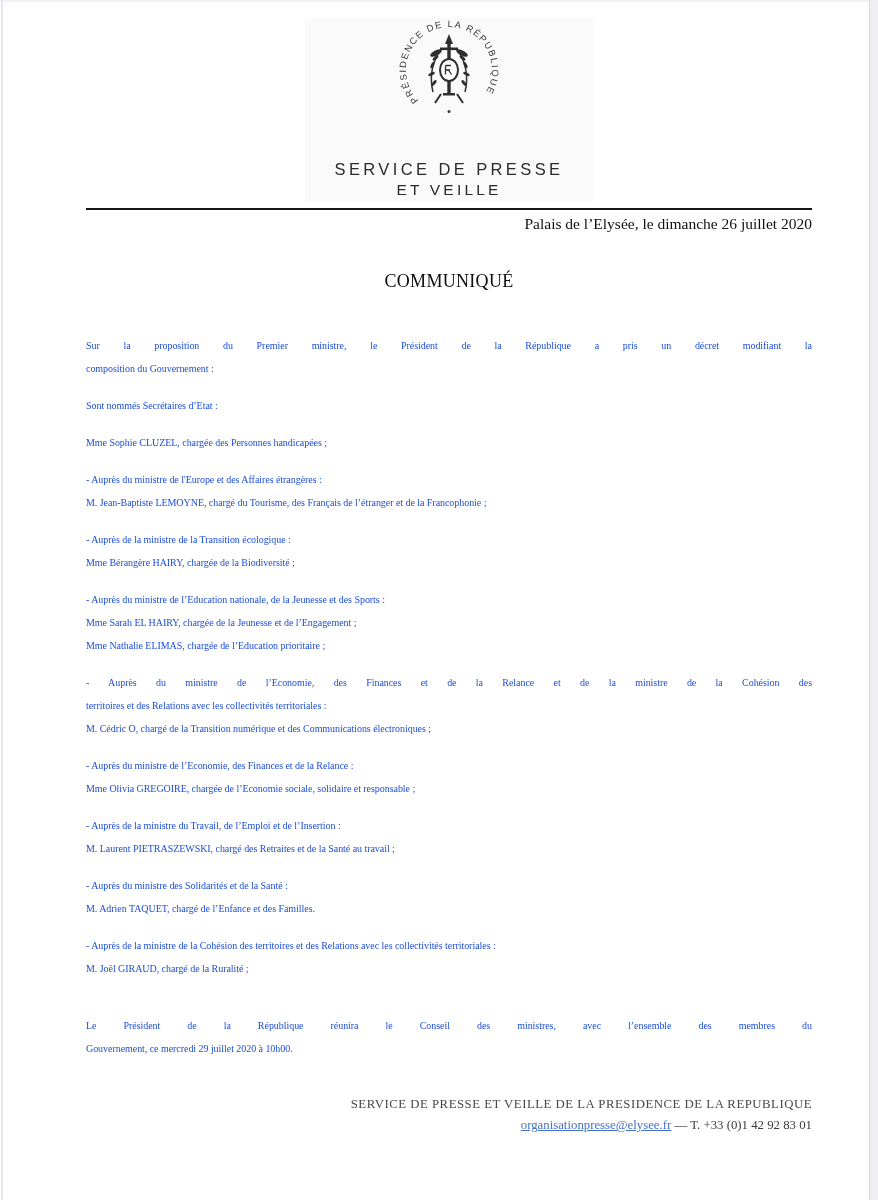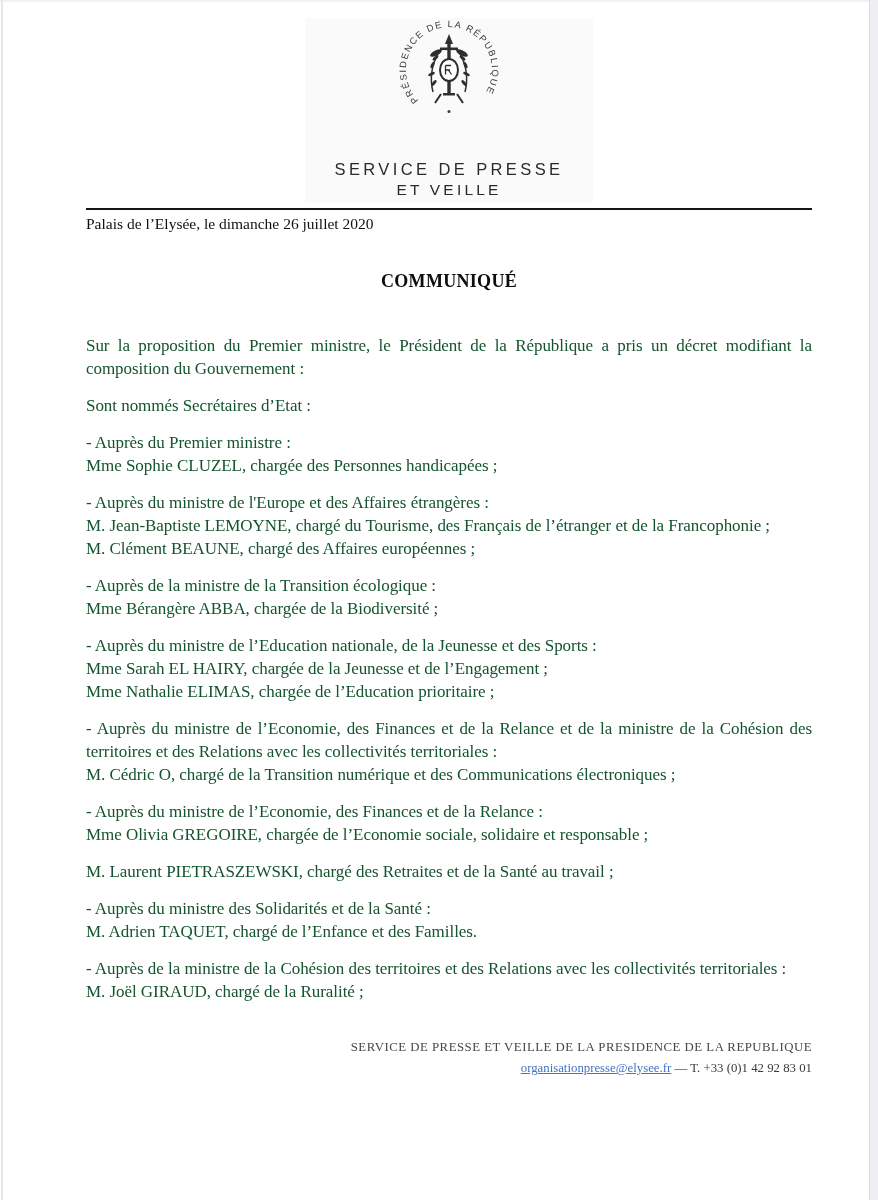--- a/index.html
+++ b/index.html
@@ -16,26 +16,26 @@
 
   .logo-wrap { padding-top:18px; text-align:center; }
   .logo-halo { display:inline-block; background:#fafafa; padding:2px 30px 2px; }
   svg.seal { display:block; margin:0 auto; }
   .wordmark { font-family:"Liberation Sans", sans-serif; color:#2a2a2a; }
   .wm1 { font-size:16.5px; letter-spacing:3.4px; line-height:22px; white-space:nowrap;margin-top:36px; }
   .wm2 { font-size:15.5px; letter-spacing:3.2px; line-height:20px; }
 
   .rule { height:2px; background:#161616; margin-top:6px; }
 
-  .dateline { font-size:15.5px; line-height:21px; margin-top:3px; color:#101010; }
+  .dateline { text-align:right; font-size:15.5px; line-height:21px; margin-top:3px; color:#101010; }
 
-  .title { text-align:center; font-weight:bold; font-size:18px; letter-spacing:0.3px;
+  .title { text-align:center; font-weight:normal; font-size:18px; letter-spacing:0.3px;
            margin-top:37px; color:#0d0d0d; }
 
-  .docbody { margin-top:42px; font-size:17px; line-height:23px; letter-spacing:-0.05px; color:#14532d; }
+  .docbody { margin-top:42px; font-size:10px; line-height:23px; letter-spacing:-0.05px; color:#1d4ed8; }
   .block { margin:0 0 14px 0; }
   .block.spaced { margin-top:34px; }
   .seg { display:block; }
   .seg.stretch { text-align:justify; text-align-last:justify; }
 
   .footer { margin-top:34px; text-align:right; }
   .f1 { font-size:12.8px; line-height:21px; color:#474747; letter-spacing:0.5px; }
   .f2 { font-size:12.8px; line-height:21px; color:#3a3a3a; }
   a.email { color:#4472c4; text-decoration:underline; cursor:pointer; }
 </style>
@@ -97,56 +97,59 @@
 
     <div class="docbody">
         <p class="block">
           <span class="seg stretch">Sur la proposition du Premier ministre, le Président de la République a pris un décret modifiant la</span>
           <span class="seg">composition du Gouvernement :</span>
         </p>
         <p class="block">
           <span class="seg">Sont nommés Secrétaires d’Etat :</span>
         </p>
         <p class="block">
-          <span class="seg">- Auprès du Premier ministre :</span>
           <span class="seg">Mme Sophie CLUZEL, chargée des Personnes handicapées ;</span>
         </p>
         <p class="block">
           <span class="seg">- Auprès du ministre de l'Europe et des Affaires étrangères :</span>
           <span class="seg">M. Jean-Baptiste LEMOYNE, chargé du Tourisme, des Français de l’étranger et de la Francophonie ;</span>
-          <span class="seg">M. Clément BEAUNE, chargé des Affaires européennes ;</span>
         </p>
         <p class="block">
           <span class="seg">- Auprès de la ministre de la Transition écologique :</span>
-          <span class="seg">Mme Bérangère ABBA, chargée de la Biodiversité ;</span>
+          <span class="seg">Mme Bérangère HAIRY, chargée de la Biodiversité ;</span>
         </p>
         <p class="block">
           <span class="seg">- Auprès du ministre de l’Education nationale, de la Jeunesse et des Sports :</span>
           <span class="seg">Mme Sarah EL HAIRY, chargée de la Jeunesse et de l’Engagement ;</span>
           <span class="seg">Mme Nathalie ELIMAS, chargée de l’Education prioritaire ;</span>
         </p>
         <p class="block">
           <span class="seg stretch">- Auprès du ministre de l’Economie, des Finances et de la Relance et de la ministre de la Cohésion des</span>
           <span class="seg">territoires et des Relations avec les collectivités territoriales :</span>
           <span class="seg">M. Cédric O, chargé de la Transition numérique et des Communications électroniques ;</span>
         </p>
         <p class="block">
           <span class="seg">- Auprès du ministre de l’Economie, des Finances et de la Relance :</span>
           <span class="seg">Mme Olivia GREGOIRE, chargée de l’Economie sociale, solidaire et responsable ;</span>
         </p>
         <p class="block">
+          <span class="seg">- Auprès de la ministre du Travail, de l’Emploi et de l’Insertion :</span>
           <span class="seg">M. Laurent PIETRASZEWSKI, chargé des Retraites et de la Santé au travail ;</span>
         </p>
         <p class="block">
           <span class="seg">- Auprès du ministre des Solidarités et de la Santé :</span>
           <span class="seg">M. Adrien TAQUET, chargé de l’Enfance et des Familles.</span>
         </p>
         <p class="block">
           <span class="seg">- Auprès de la ministre de la Cohésion des territoires et des Relations avec les collectivités territoriales :</span>
           <span class="seg">M. Joël GIRAUD, chargé de la Ruralité ;</span>
+        </p>
+        <p class="block spaced">
+          <span class="seg stretch">Le Président de la République réunira le Conseil des ministres, avec l’ensemble des membres du</span>
+          <span class="seg">Gouvernement, ce mercredi 29 juillet 2020 à 10h00.</span>
         </p>
       </div>
 
     <div class="footer">
       <div class="f1">SERVICE DE PRESSE ET VEILLE DE LA PRESIDENCE DE LA REPUBLIQUE</div>
       <div class="f2"><a class="email">organisationpresse@elysee.fr</a><span> — T. +33 (0)1 42 92 83 01</span></div>
     </div>
 
   </div>
 </div>

